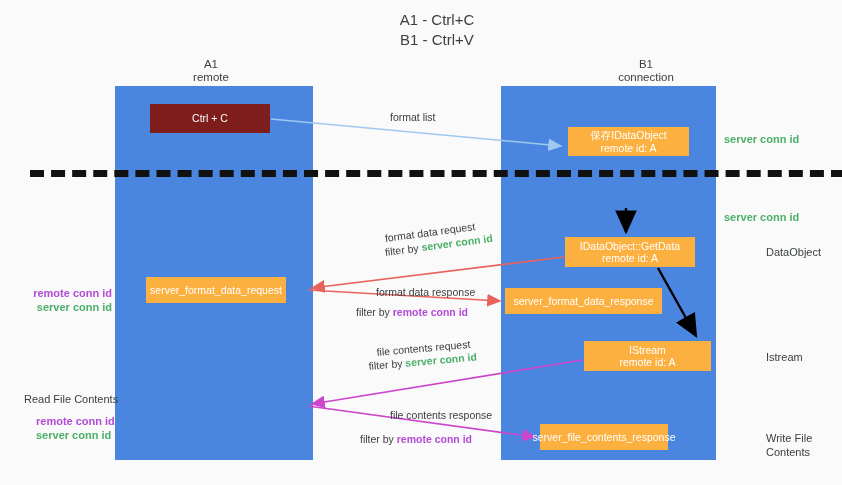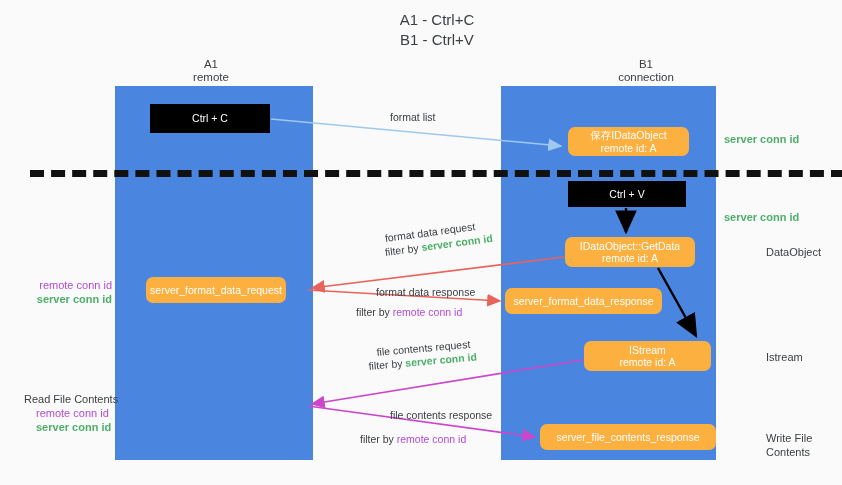--- a/index.html
+++ b/index.html
@@ -43,38 +43,38 @@
   }
 
   
   .box{
     display:flex;align-items:center;justify-content:center;
     text-align:center;color:#fff;
     font-size:10.5px;line-height:12.5px;
     white-space:pre-line;
     box-sizing:border-box;
   }
-  .green{background:#000000;}
+  .green{background:#7f1d1d;}
   .orange{background:#fbb košt;}
-  .orange{background:#fcb040;border-radius:7px;}
+  .orange{background:#fcb040;}
 
   #box-ctrlc{left:134px;top:104px;width:120px;height:29px;}
   #box-saveido{left:552px;top:127px;width:121px;height:29px;}
   #box-ctrlv{left:552px;top:181px;width:118px;height:26px;}
   #box-getdata{left:549px;top:237px;width:130px;height:30px;}
   #box-fmt-req{left:130px;top:277px;width:140px;height:26px;font-size:10.5px;}
   #box-fmt-res{left:489px;top:288px;width:157px;height:26px;font-size:10.5px;}
   #box-istream{left:568px;top:341px;width:127px;height:30px;}
   #box-file-req{left:130px;top:393px;width:160px;height:26px;font-size:10.5px;}
-  #box-file-res{left:524px;top:424px;width:176px;height:26px;font-size:10.5px;}
+  #box-file-res{left:524px;top:424px;width:128px;height:26px;font-size:10.5px;}
 
   
   .side{font-size:11px;line-height:14px;}
   .green-txt{color:#4caf69;font-weight:bold;}
-  .purple-txt{color:#b24bd6;font-weight:normal;}
+  .purple-txt{color:#b24bd6;font-weight:bold;margin-top:8px;}
   .plain-txt{color:#3c4043;padding-left:42px;}
 
   #ann-server-1{left:708px;top:132px;}
   #ann-server-2{left:708px;top:210px;}
   #ann-dataobject{left:708px;top:245px;}
   #ann-istream{left:708px;top:350px;}
   #ann-write{left:708px;top:431px;}
 
   #ann-left-1{left:8px;top:278px;width:88px;text-align:right;}
   #ann-left-2{left:8px;top:392px;width:180px;text-align:left;}
@@ -140,21 +140,20 @@
 
     <line x1="567" y1="360" x2="296" y2="404" stroke="#cc46cc" stroke-width="1.6" marker-end="url(#ah-magenta)"></line>
     <line x1="292" y1="406" x2="519" y2="437" stroke="#cc46cc" stroke-width="1.6" marker-end="url(#ah-magenta)"></line>
   </svg>
 
   <div class="abs" id="divider"></div>
 
   <div class="abs box green" id="box-ctrlc">Ctrl + C</div>
   <div class="abs box orange" id="box-saveido">保存IDataObject
 remote id: A</div>
-  <div class="abs box green" id="box-ctrlv">Ctrl + V</div>
   <div class="abs box orange" id="box-getdata">IDataObject::GetData
 remote id: A</div>
   <div class="abs box orange" id="box-fmt-req">server_format_data_request</div>
   <div class="abs box orange" id="box-fmt-res">server_format_data_response</div>
   <div class="abs box orange" id="box-istream">IStream
 remote id: A</div>
   <div class="abs box orange" id="box-file-res">server_file_contents_response</div>
 
   <div class="abs side green-txt" id="ann-server-1">server conn id</div>
   <div class="abs side green-txt" id="ann-server-2">server conn id</div>

